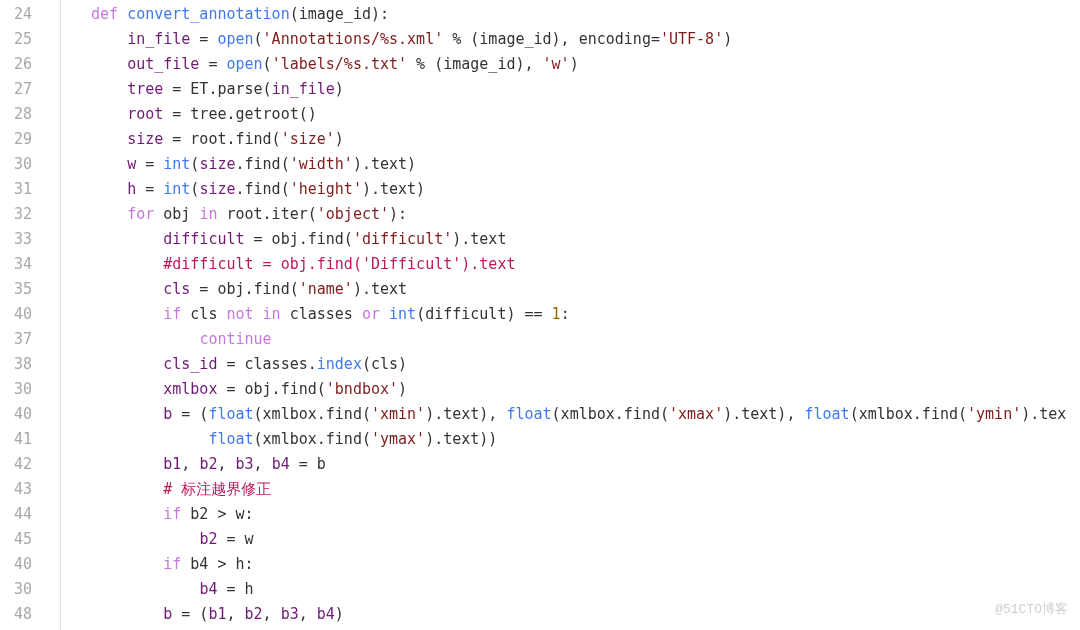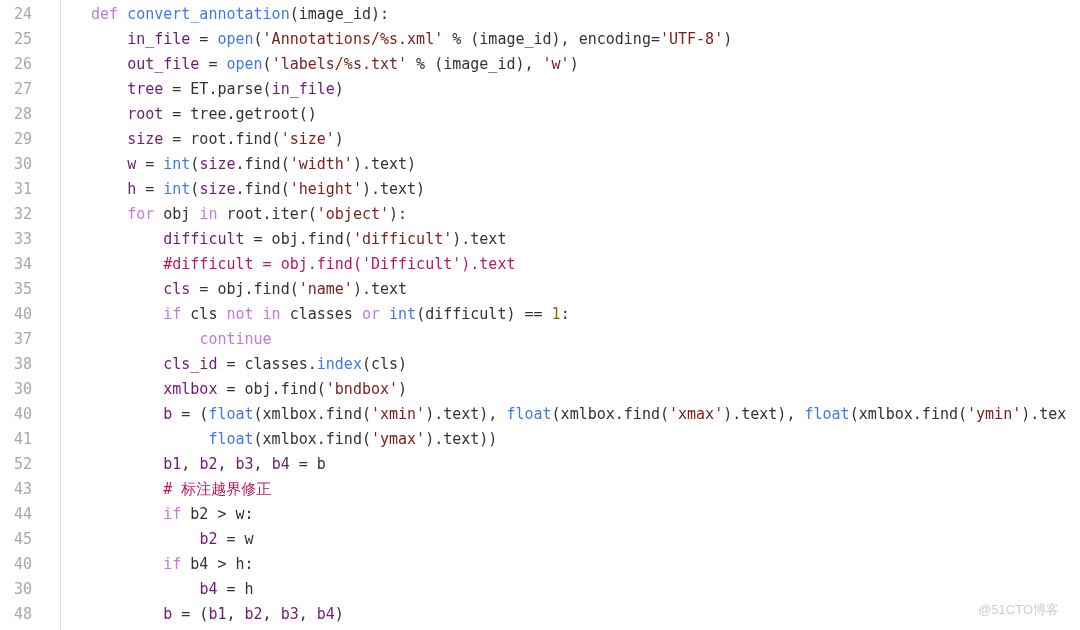--- a/index.html
+++ b/index.html
@@ -37,24 +37,24 @@
   }
   .kw  { color: #c678dd; }   
   .fn  { color: #4078f2; }   
   .var { color: #701a75; }   
   .str { color: #7f1d1d; }   
   .num { color: #986801; }   
   .com { color: #be185d; font-style: normal; } 
   .txt { color: #333333; }
   .watermark {
     position: absolute;
-    right: 21px;
+    right: 12px;
     bottom: 8px;
     color: #cfcfcf;
-    font-family: Liberation Sans, sans-serif;
+    font-family: Liberation Mono, monospace;
     font-size: 13px;
   }
 </style>
 </head>
 <body>
 
 <div class="code-area">
   <div class="gutter" id="gutter">
       <div>24</div>
       <div>25</div>
@@ -67,21 +67,21 @@
       <div>32</div>
       <div>33</div>
       <div>34</div>
       <div>35</div>
       <div>40</div>
       <div>37</div>
       <div>38</div>
       <div>30</div>
       <div>40</div>
       <div>41</div>
-      <div>52</div>
+      <div>42</div>
       <div>43</div>
       <div>44</div>
       <div>45</div>
       <div>40</div>
       <div>30</div>
       <div>48</div>
     </div>
   <div class="divider"></div>
   <div class="code" id="code"><div><span class="kw">def</span><span class="txt"> </span><span class="fn">convert_annotation</span><span class="txt">(image_id):</span></div><div><span class="txt">    </span><span class="var">in_file</span><span class="txt"> = </span><span class="fn">open</span><span class="txt">(</span><span class="str">'Annotations/%s.xml'</span><span class="txt"> % (image_id), encoding=</span><span class="str">'UTF-8'</span><span class="txt">)</span></div><div><span class="txt">    </span><span class="var">out_file</span><span class="txt"> = </span><span class="fn">open</span><span class="txt">(</span><span class="str">'labels/%s.txt'</span><span class="txt"> % (image_id), </span><span class="str">'w'</span><span class="txt">)</span></div><div><span class="txt">    </span><span class="var">tree</span><span class="txt"> = ET.parse(</span><span class="var">in_file</span><span class="txt">)</span></div><div><span class="txt">    </span><span class="var">root</span><span class="txt"> = tree.getroot()</span></div><div><span class="txt">    </span><span class="var">size</span><span class="txt"> = root.find(</span><span class="str">'size'</span><span class="txt">)</span></div><div><span class="txt">    </span><span class="var">w</span><span class="txt"> = </span><span class="fn">int</span><span class="txt">(</span><span class="var">size</span><span class="txt">.find(</span><span class="str">'width'</span><span class="txt">).text)</span></div><div><span class="txt">    </span><span class="var">h</span><span class="txt"> = </span><span class="fn">int</span><span class="txt">(</span><span class="var">size</span><span class="txt">.find(</span><span class="str">'height'</span><span class="txt">).text)</span></div><div><span class="txt">    </span><span class="kw">for</span><span class="txt"> obj </span><span class="kw">in</span><span class="txt"> root.iter(</span><span class="str">'object'</span><span class="txt">):</span></div><div><span class="txt">        </span><span class="var">difficult</span><span class="txt"> = obj.find(</span><span class="str">'difficult'</span><span class="txt">).text</span></div><div><span class="txt">        </span><span class="com">#difficult = obj.find('Difficult').text</span></div><div><span class="txt">        </span><span class="var">cls</span><span class="txt"> = obj.find(</span><span class="str">'name'</span><span class="txt">).text</span></div><div><span class="txt">        </span><span class="kw">if</span><span class="txt"> cls </span><span class="kw">not in</span><span class="txt"> classes </span><span class="kw">or</span><span class="txt"> </span><span class="fn">int</span><span class="txt">(difficult) == </span><span class="num">1</span><span class="txt">:</span></div><div><span class="txt">            </span><span class="kw">continue</span></div><div><span class="txt">        </span><span class="var">cls_id</span><span class="txt"> = classes.</span><span class="fn">index</span><span class="txt">(cls)</span></div><div><span class="txt">        </span><span class="var">xmlbox</span><span class="txt"> = obj.find(</span><span class="str">'bndbox'</span><span class="txt">)</span></div><div><span class="txt">        </span><span class="var">b</span><span class="txt"> = (</span><span class="fn">float</span><span class="txt">(xmlbox.find(</span><span class="str">'xmin'</span><span class="txt">).text), </span><span class="fn">float</span><span class="txt">(xmlbox.find(</span><span class="str">'xmax'</span><span class="txt">).text), </span><span class="fn">float</span><span class="txt">(xmlbox.find(</span><span class="str">'ymin'</span><span class="txt">).tex</span></div><div><span class="txt">             </span><span class="fn">float</span><span class="txt">(xmlbox.find(</span><span class="str">'ymax'</span><span class="txt">).text))</span></div><div><span class="txt">        </span><span class="var">b1</span><span class="txt">, </span><span class="var">b2</span><span class="txt">, </span><span class="var">b3</span><span class="txt">, </span><span class="var">b4</span><span class="txt"> = b</span></div><div><span class="txt">        </span><span class="com"># 标注越界修正</span></div><div><span class="txt">        </span><span class="kw">if</span><span class="txt"> b2 &gt; w:</span></div><div><span class="txt">            </span><span class="var">b2</span><span class="txt"> = w</span></div><div><span class="txt">        </span><span class="kw">if</span><span class="txt"> b4 &gt; h:</span></div><div><span class="txt">            </span><span class="var">b4</span><span class="txt"> = h</span></div><div><span class="txt">        </span><span class="var">b</span><span class="txt"> = (</span><span class="var">b1</span><span class="txt">, </span><span class="var">b2</span><span class="txt">, </span><span class="var">b3</span><span class="txt">, </span><span class="var">b4</span><span class="txt">)</span></div></div>
 </div>

